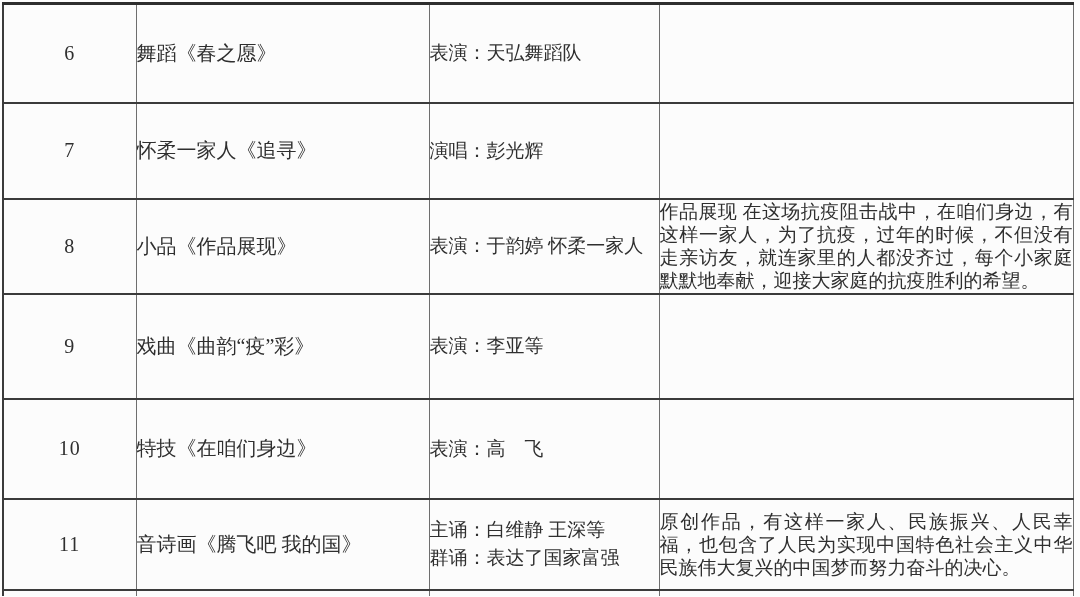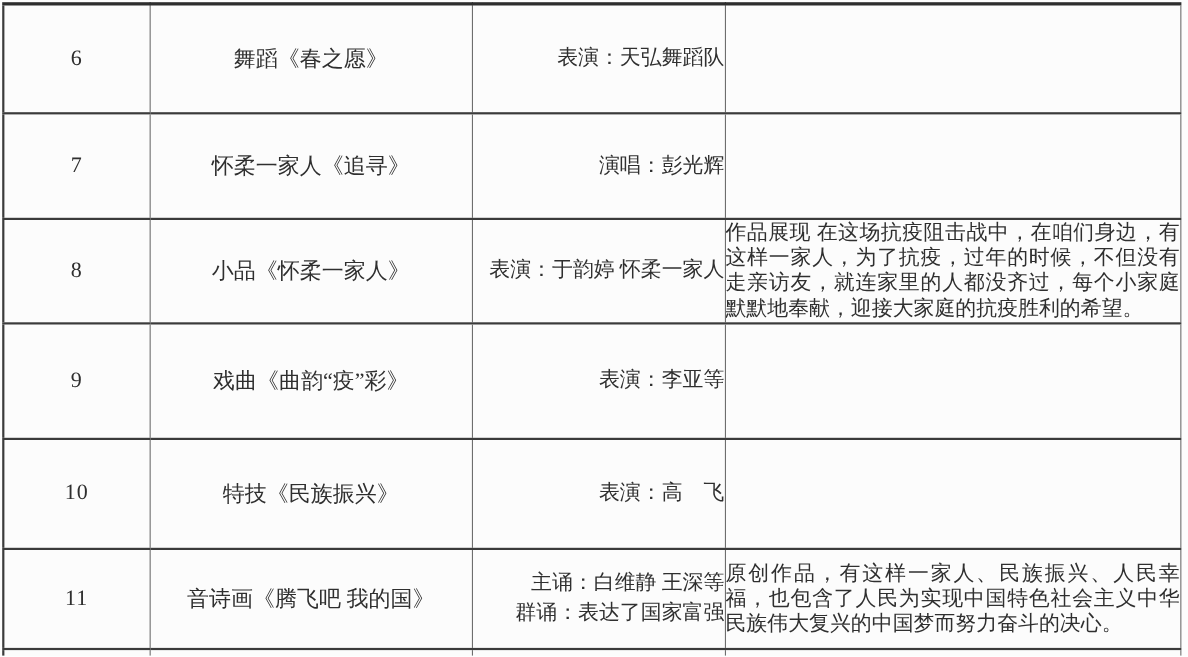--- a/index.html
+++ b/index.html
@@ -38,25 +38,24 @@
     border-top: 3px solid #2e2e2e;
     border-left: 2px solid #3b3b3b;
     border-right: 1px solid #8a8a8a;
   }
   td.cell-num {
     text-align: center;
     font-size: 20px;
     letter-spacing: 1px;
   }
   td.cell-program {
-    text-align: center;
     font-size: 20px;
   }
   td.cell-performer {
-    text-align: right;
+    text-align: left;
     font-size: 19px;
     line-height: 28px;
   }
   td.cell-desc {
     text-align: justify;
     text-justify: inter-ideograph;
     font-size: 19px;
     line-height: 23px;
     padding: 1px 3px 1px 4px;
     vertical-align: middle;
@@ -92,39 +91,39 @@
     <td class="cell-num">7</td>
     <td class="cell-program">怀柔一家人《追寻》</td>
     <td class="cell-performer">
             <div>演唱：彭光辉</div>
           </td>
     <td class="cell-desc"></td>
   </tr>
 
   <tr style="height: 95px;">
     <td class="cell-num">8</td>
-    <td class="cell-program">小品《怀柔一家人》</td>
+    <td class="cell-program">小品《作品展现》</td>
     <td class="cell-performer">
             <div>表演：于韵婷 怀柔一家人</div>
           </td>
     <td class="cell-desc">作品展现 在这场抗疫阻击战中，在咱们身边，有这样一家人，为了抗疫，过年的时候，不但没有走亲访友，就连家里的人都没齐过，每个小家庭默默地奉献，迎接大家庭的抗疫胜利的希望。</td>
   </tr>
 
   <tr style="height: 105px;">
     <td class="cell-num">9</td>
     <td class="cell-program">戏曲《曲韵“疫”彩》</td>
     <td class="cell-performer">
             <div>表演：李亚等</div>
           </td>
     <td class="cell-desc"></td>
   </tr>
 
   <tr style="height: 100px;">
     <td class="cell-num">10</td>
-    <td class="cell-program">特技《民族振兴》</td>
+    <td class="cell-program">特技《在咱们身边》</td>
     <td class="cell-performer">
             <div>表演：高　飞</div>
           </td>
     <td class="cell-desc"></td>
   </tr>
 
   <tr style="height: 91px;">
     <td class="cell-num">11</td>
     <td class="cell-program">音诗画《腾飞吧 我的国》</td>
     <td class="cell-performer">

